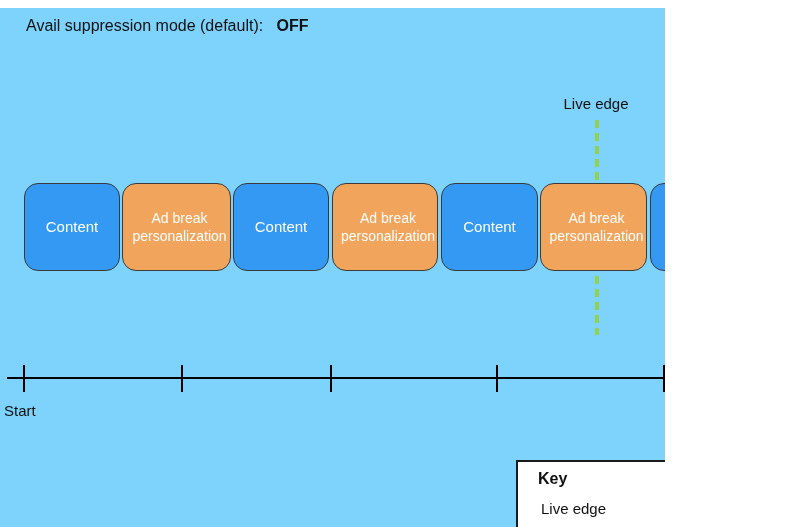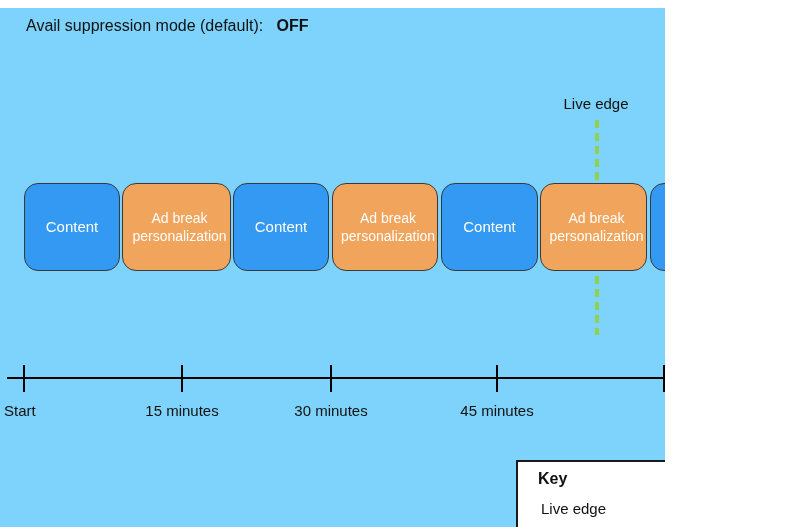--- a/index.html
+++ b/index.html
@@ -175,23 +175,20 @@
   <div class="axis-line"></div>
   <div class="axis-arrow"></div>
 
   <div class="tick" style="left:23px;"></div>
   <div class="tick" style="left:181px;"></div>
   <div class="tick" style="left:330px;"></div>
   <div class="tick" style="left:496px;"></div>
   <div class="tick" style="left:663px;"></div>
 
   <div class="tick-label" style="left:4px;">Start</div>
-  <div class="tick-label centered" style="left:127px;">15 minutes</div>
-  <div class="tick-label centered" style="left:276px;">30 minutes</div>
-  <div class="tick-label centered" style="left:442px;">45 minutes</div>
 
   <div class="key-box">
     <div class="key-title">Key</div>
     <div class="key-item-label">Live edge</div>
     <div class="key-dash-sample"></div>
   </div>
 
 </div>
 
 </body></html>

